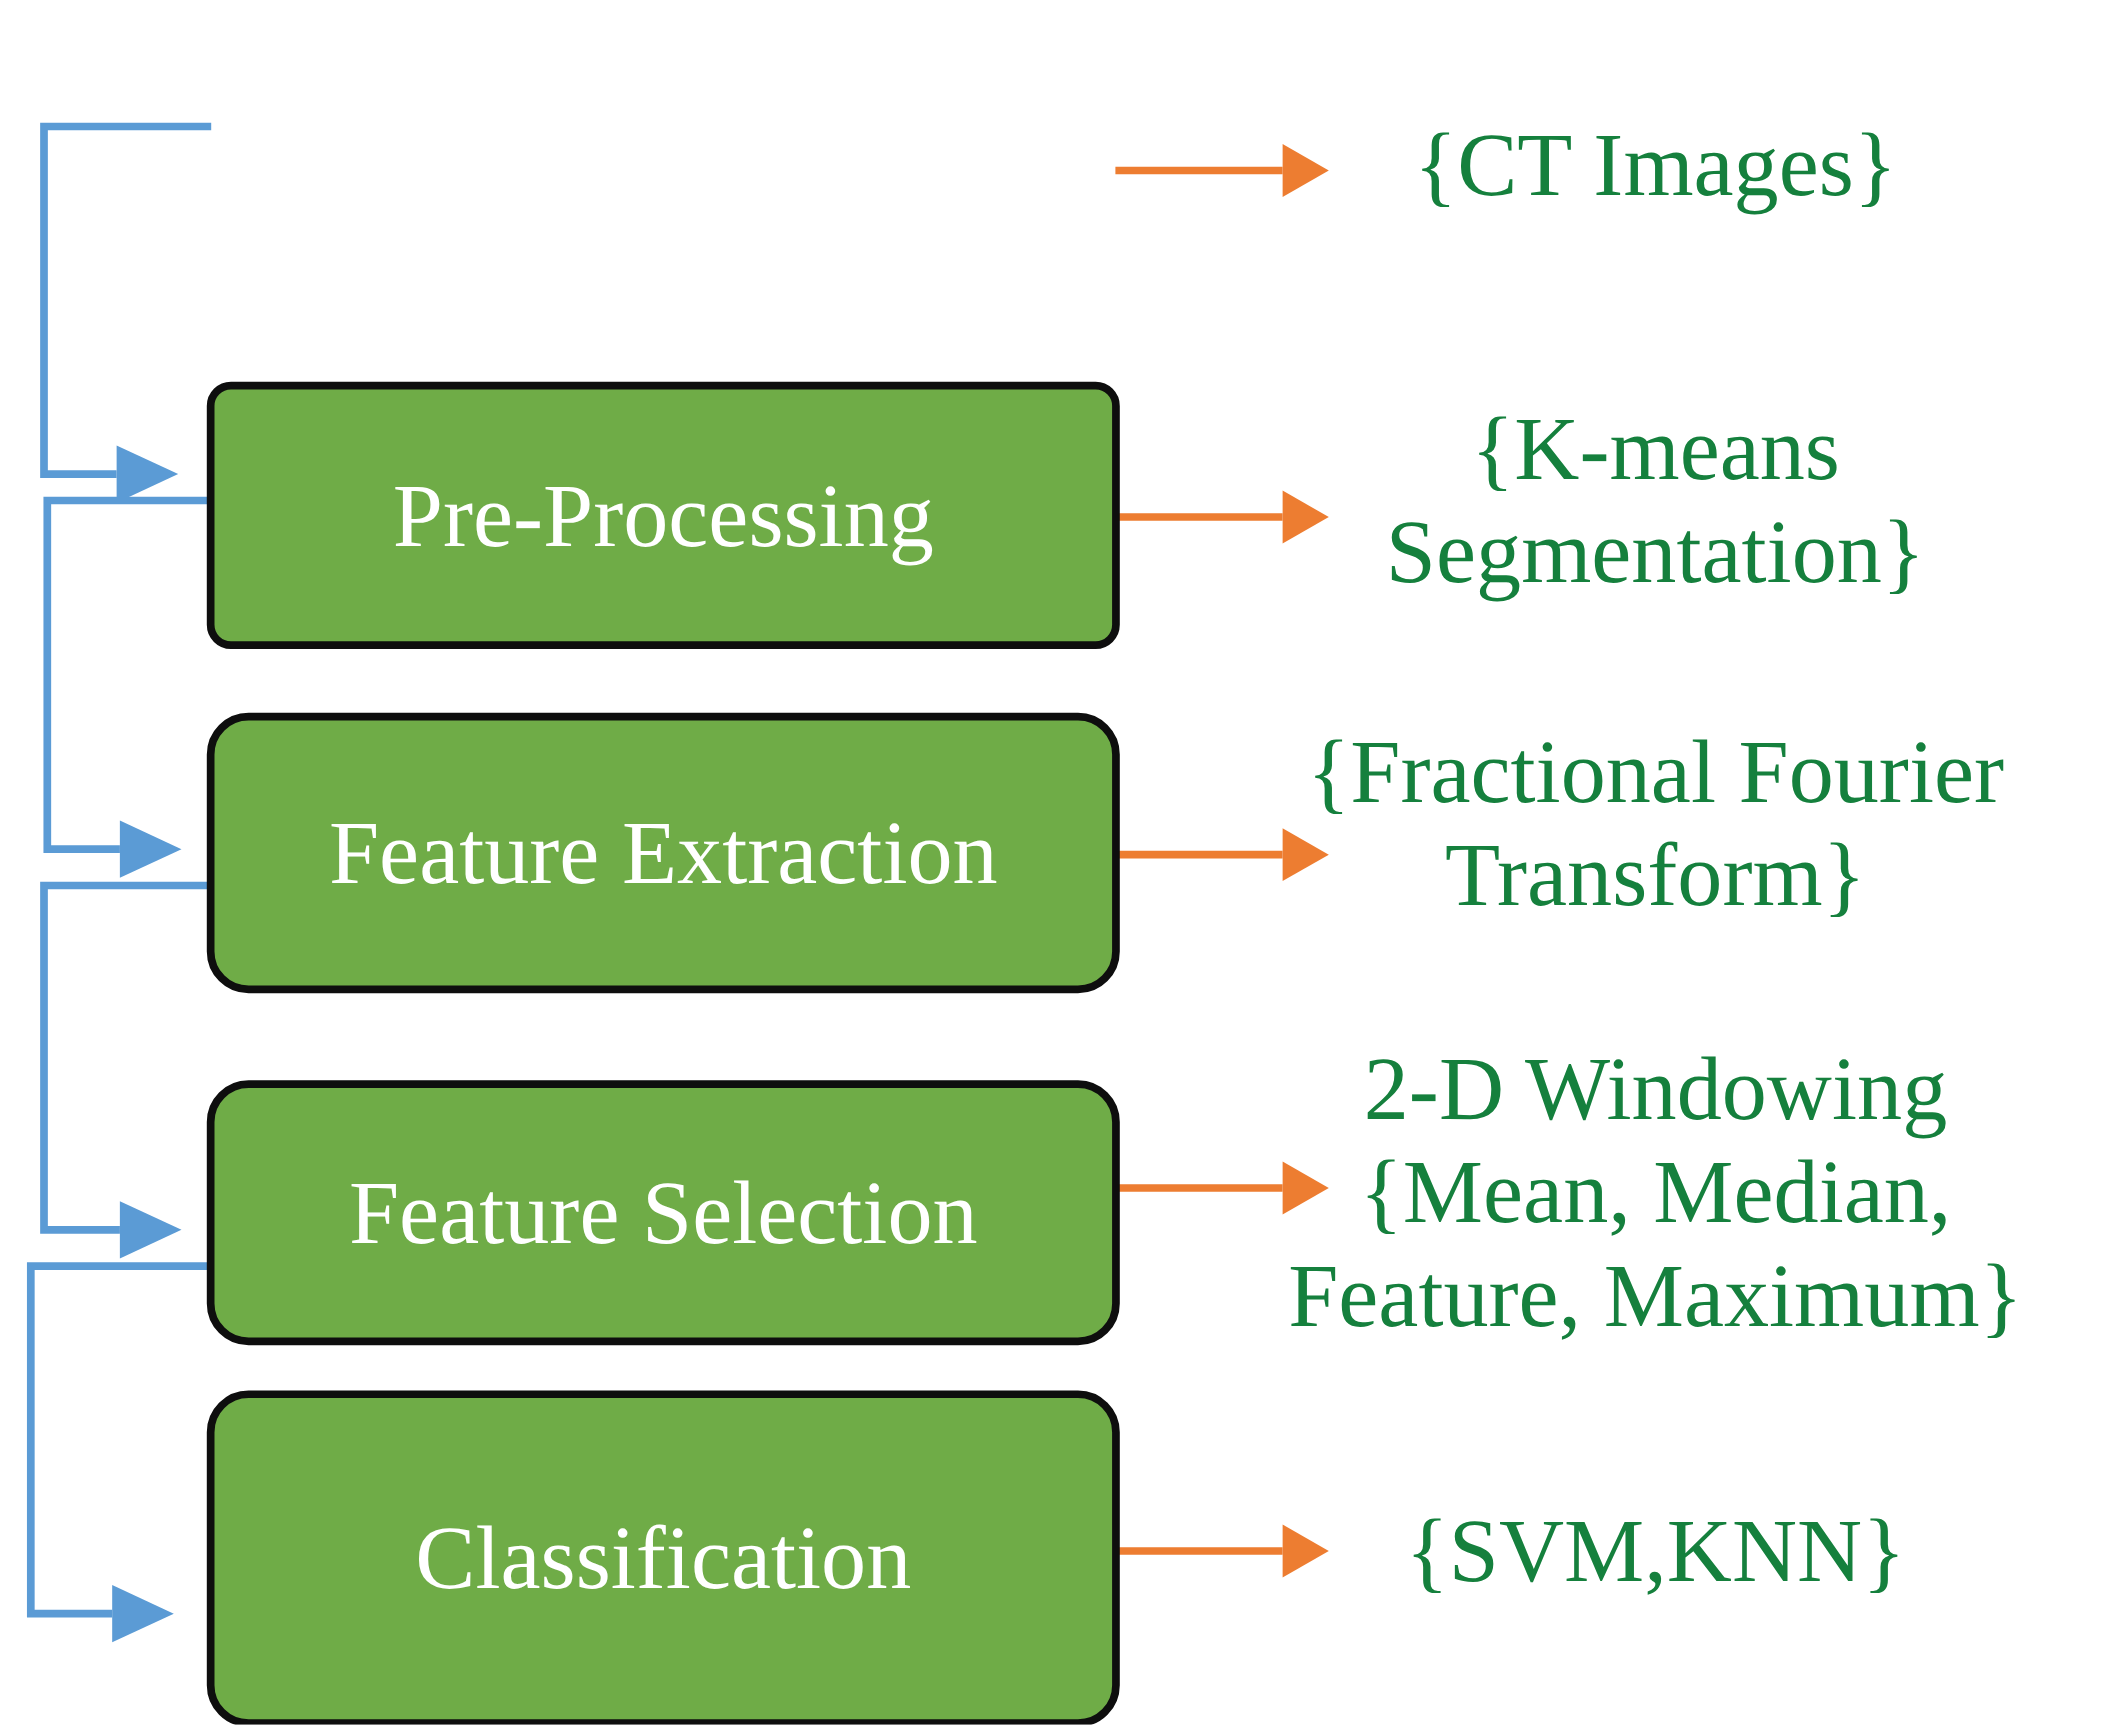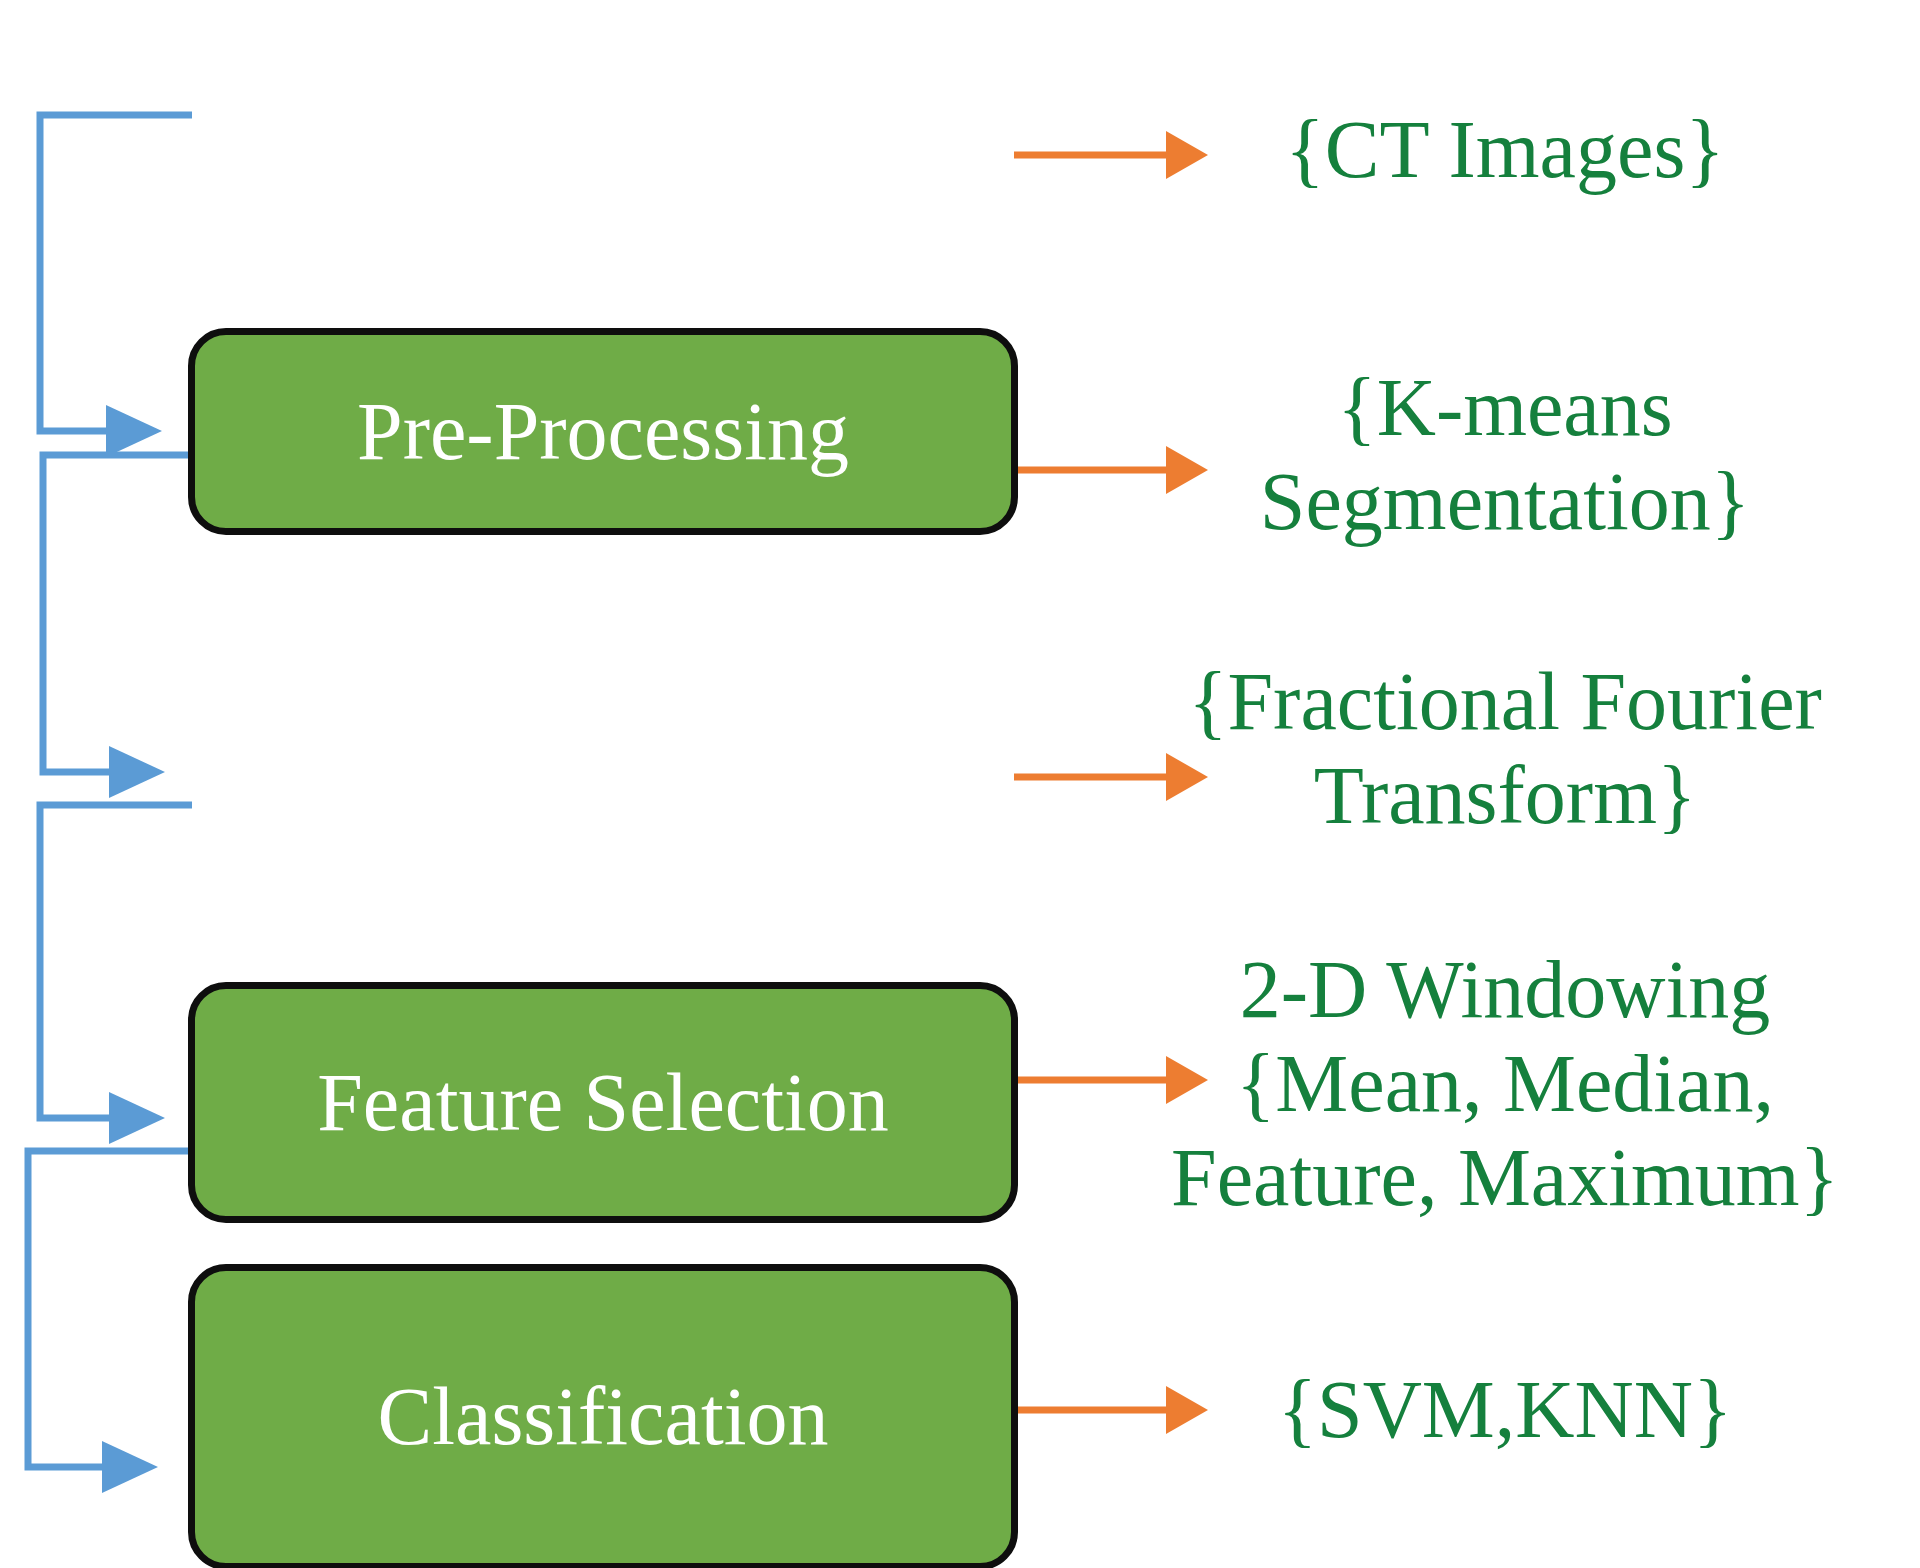--- a/index.html
+++ b/index.html
@@ -110,21 +110,22 @@
     <g>
       <path class="orange-line" d="M1014,1080 H1166"></path>
       <polygon class="orange-head" points="1166,1056 1166,1104 1208,1080"></polygon>
     </g>
     <g>
       <path class="orange-line" d="M1014,1410 H1166"></path>
       <polygon class="orange-head" points="1166,1386 1166,1434 1208,1410"></polygon>
     </g>
   </svg>
 
-  <div class="flow-box" style="top:328px;  height:207px;">Pre-Processing</div>
+  <div class="flow-box" style="top:347px;  height:243px;border-radius:22px;">Pre-Processing</div>
+  <div class="flow-box" style="top:648px;  height:255px;">Feature Extraction</div>
   <div class="flow-box" style="top:982px;  height:241px;">Feature Selection</div>
   <div class="flow-box" style="top:1264px; height:306px;">Classification</div>
 
   <div class="annotation" style="top:103px;">
     <div>{CT Images}</div>
   </div>
 
   <div class="annotation" style="top:361px;">
     <div>{K-means</div>
     <div>Segmentation}</div>

